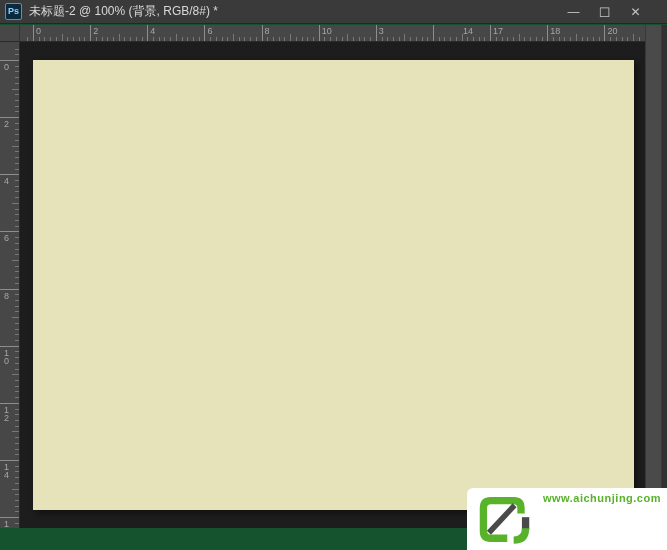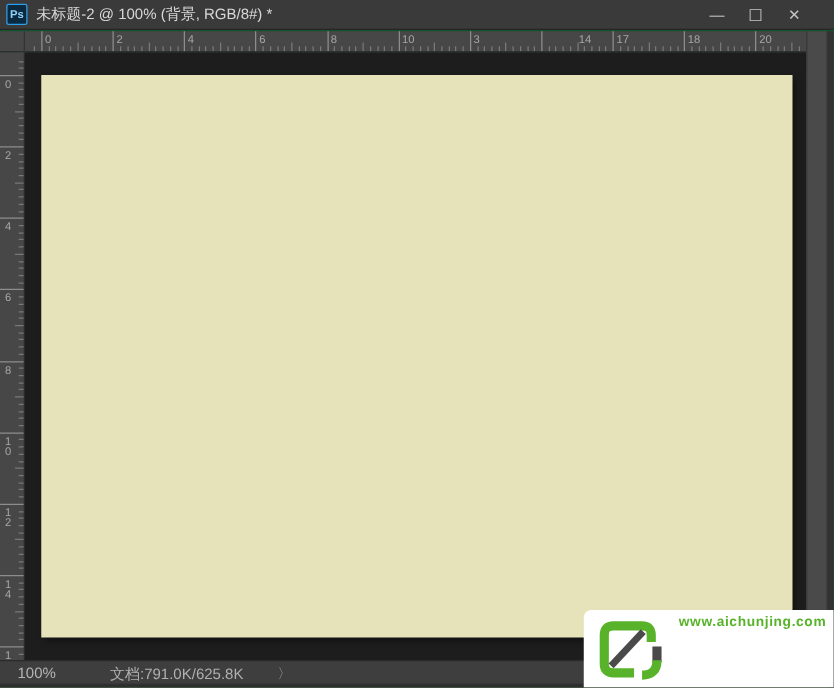--- a/index.html
+++ b/index.html
@@ -346,25 +346,20 @@
       </div>
     </div>
 
   <div class="pasteboard">
     <div class="doc-canvas"></div>
   </div>
 
   <div class="right-strip"></div>
   <div class="window-edge"></div>
 
-  <div class="statusbar">
-    <span class="zoom-field">100%</span>
-    <span class="doc-info">文档:791.0K/625.8K</span>
-    <span class="flyout-arrow">〉</span>
-  </div>
 
   <div class="watermark">
     <svg class="wm-logo" viewBox="0 0 60 54" xmlns="http://www.w3.org/2000/svg">
       <path d="M 48 21 L 48 15 Q 48 7 40 7 L 15 7 Q 7 7 7 15 L 7 40 Q 7 48 15 48 L 33 48" fill="none" stroke="#58b22a" stroke-width="8"></path>
       <path d="M 13 42 L 41 12" fill="none" stroke="#4a4a4a" stroke-width="6"></path>
       <path d="M 53 25 L 53 39" fill="none" stroke="#4a4a4a" stroke-width="8"></path>
       <path d="M 53 37 Q 53 50 40 50" fill="none" stroke="#58b22a" stroke-width="8"></path>
     </svg>
     <div class="wm-text">
       <div class="wm-url">www.aichunjing.com</div>

